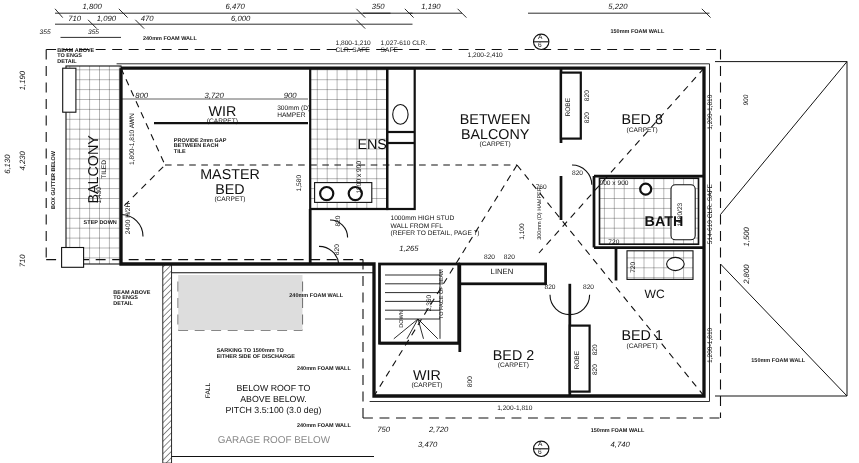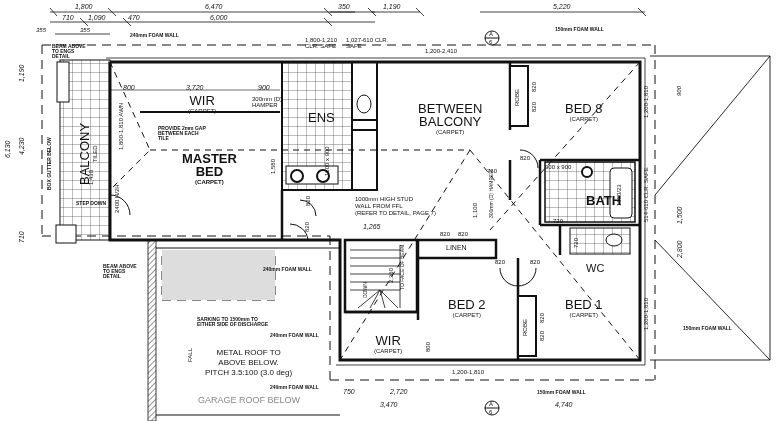--- a/index.html
+++ b/index.html
@@ -152,26 +152,26 @@
       <line x1="485" y1="38" x2="499" y2="38"></line>
     <circle cx="492" cy="408" r="7"></circle>
       <line x1="485" y1="408" x2="499" y2="408"></line>
   </g>
 </svg>
 
 <div class="lbl room" style="left:188px;top:94px;">
   <span>WIR</span>
   <span class="sub">(CARPET)</span>
 </div>
-<div class="lbl room" style="left:182px;top:152px;font-weight:bold;">
+<div class="lbl room" style="left:182px;top:152px;">
   <span>MASTER</span><br>
   <span>BED</span>
   <span class="sub">(CARPET)</span>
 </div>
-<div class="lbl room" style="left:308px;top:111px;">
+<div class="lbl room" style="left:308px;top:124px;padding-left:17px;">
   <span>ENS</span>
 </div>
 <div class="lbl room v" style="left:78px;top:185px;">
   <span>BALCONY</span>
   <span class="sub">TILED</span>
 </div>
 <div class="lbl room" style="left:418px;top:102px;">
   <span>BETWEEN</span><br>
   <span>BALCONY</span>
   <span class="sub">(CARPET)</span>
@@ -182,21 +182,21 @@
 </div>
 <div class="lbl room" style="left:586px;top:194px;font-weight:bold;">
   <span>BATH</span>
 </div>
 <div class="lbl room" style="left:586px;top:235px;font-size:11px;margin-top:28px;">
   <span>WC</span>
 </div>
 <div class="lbl small" style="left:446px;top:244px;font-size:7px;">
   <span>LINEN</span>
 </div>
-<div class="lbl room" style="left:448px;top:298px;">
+<div class="lbl room" style="left:448px;top:316px;">
   <span>BED 2</span>
   <span class="sub">(CARPET)</span>
 </div>
 <div class="lbl room" style="left:565px;top:298px;">
   <span>BED 1</span>
   <span class="sub">(CARPET)</span>
 </div>
 <div class="lbl room" style="left:374px;top:334px;">
   <span>WIR</span>
   <span class="sub">(CARPET)</span>
@@ -232,21 +232,21 @@
 <div class="lbl note" style="left:158px;top:126px;width:50px;white-space:normal;">PROVIDE 2mm GAP BETWEEN EACH TILE</div>
 <div class="lbl note v" style="left:47px;top:190px;">BOX GUTTER BELOW</div>
 <div class="lbl note" style="left:76px;top:201px;">STEP DOWN</div>
 <div class="lbl small" style="left:355px;top:196px;line-height:1.2;">
   <span>1000mm HIGH STUD</span><br><span>WALL FROM FFL</span><br><span>(REFER TO DETAIL, PAGE 7)</span>
 </div>
 <div class="lbl note" style="left:197px;top:317px;">
   <span>SARKING TO 1500mm TO</span><br><span>EITHER SIDE OF DISCHARGE</span>
 </div>
 <div class="lbl roofnote" style="left:205px;top:348px;">
-  <span>METAL ROOF TO</span><br><span>ABOVE BELOW.</span><br><span>PITCH 3.5:100 (3.0 deg)</span>
+  <span>BELOW ROOF TO</span><br><span>ABOVE BELOW.</span><br><span>PITCH 3.5:100 (3.0 deg)</span>
 </div>
 <div class="lbl small v" style="left:187px;top:362px;">FALL</div>
 <div class="lbl garage" style="left:198px;top:396px;">GARAGE ROOF BELOW</div>
 
 <div class="lbl dim" style="left:186px;top:84px;">3,720</div>
 <div class="lbl dim" style="left:123px;top:84px;">800</div>
 <div class="lbl dim" style="left:258px;top:84px;">900</div>
 <div class="lbl small v" style="left:118px;top:150px;">1,800-1,810 AWN</div>
 <div class="lbl small" style="left:252px;top:96px;width:30px;white-space:normal;">300mm (D) HAMPER</div>
 <div class="lbl small v" style="left:324px;top:176px;">1800 x 900</div>

